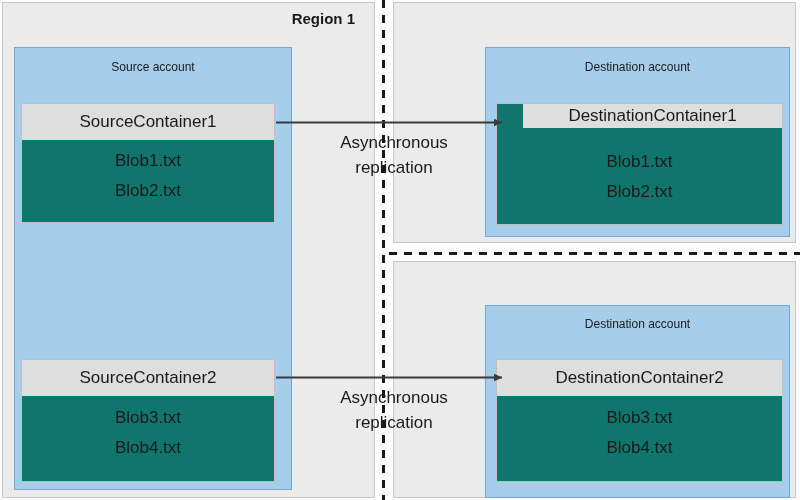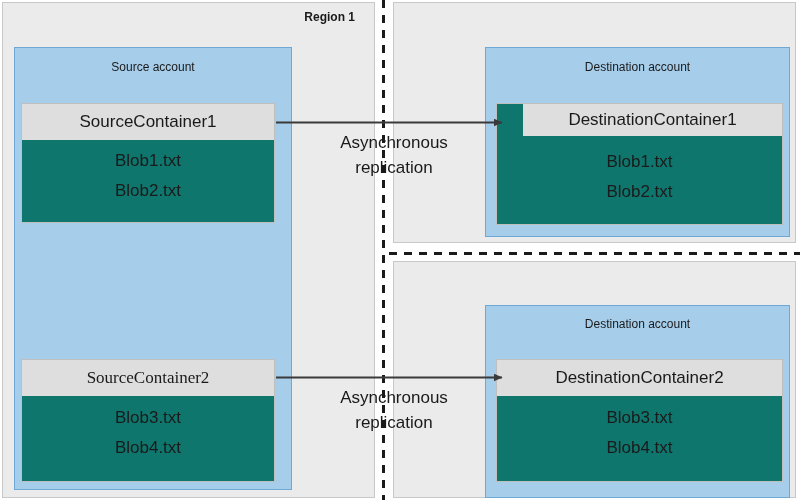--- a/index.html
+++ b/index.html
@@ -22,21 +22,21 @@
   
   .region {
     position: absolute;
     background: #ebebeb;
     border: 1px solid #c8c8c8;
     box-sizing: border-box;
   }
   .region-title {
     position: absolute;
     font-weight: bold;
-    font-size: 12px;
+    font-size: 15px;
     color: #1a1a1a;
     white-space: nowrap;
   }
 
   
   .account {
     position: absolute;
     background: #a6cdea;
     border: 1px solid #6fa8d4;
     box-sizing: border-box;
@@ -124,36 +124,36 @@
 
   <div class="container-box" style="left:21px; top:103px; width:254px; height:120px;">
     <div class="container-header" style="height:36px;">SourceContainer1</div>
     <div class="blob-list" style="top:42px;">
       <div class="blob">Blob1.txt</div>
       <div class="blob">Blob2.txt</div>
     </div>
   </div>
 
   <div class="container-box" style="left:21px; top:359px; width:254px; height:123px;">
-    <div class="container-header" style="height:36px;font-family:Liberation Serif, serif;">SourceContainer2</div>
+    <div class="container-header" style="height:36px;">SourceContainer2</div>
     <div class="blob-list" style="top:43px;">
       <div class="blob">Blob3.txt</div>
       <div class="blob">Blob4.txt</div>
     </div>
   </div>
 
   <div class="region" style="left:393px; top:2px; width:403px; height:241px;">
   </div>
 
   <div class="account" style="left:485px; top:47px; width:305px; height:190px;">
   </div>
   <div class="account-title" style="left:485px; top:60px; width:305px;">Destination account</div>
 
   <div class="container-box" style="left:496px; top:103px; width:287px; height:122px;">
-    <div class="container-header" style="height:32px;margin-left:26px;">DestinationContainer1</div>
+    <div class="container-header" style="height:24px;margin-left:26px;">DestinationContainer1</div>
     <div class="blob-list" style="top:43px;">
       <div class="blob">Blob1.txt</div>
       <div class="blob">Blob2.txt</div>
     </div>
   </div>
 
   <div class="region" style="left:393px; top:261px; width:403px; height:237px;">
   </div>
 
   <div class="account" style="left:485px; top:305px; width:305px; height:193px;">

